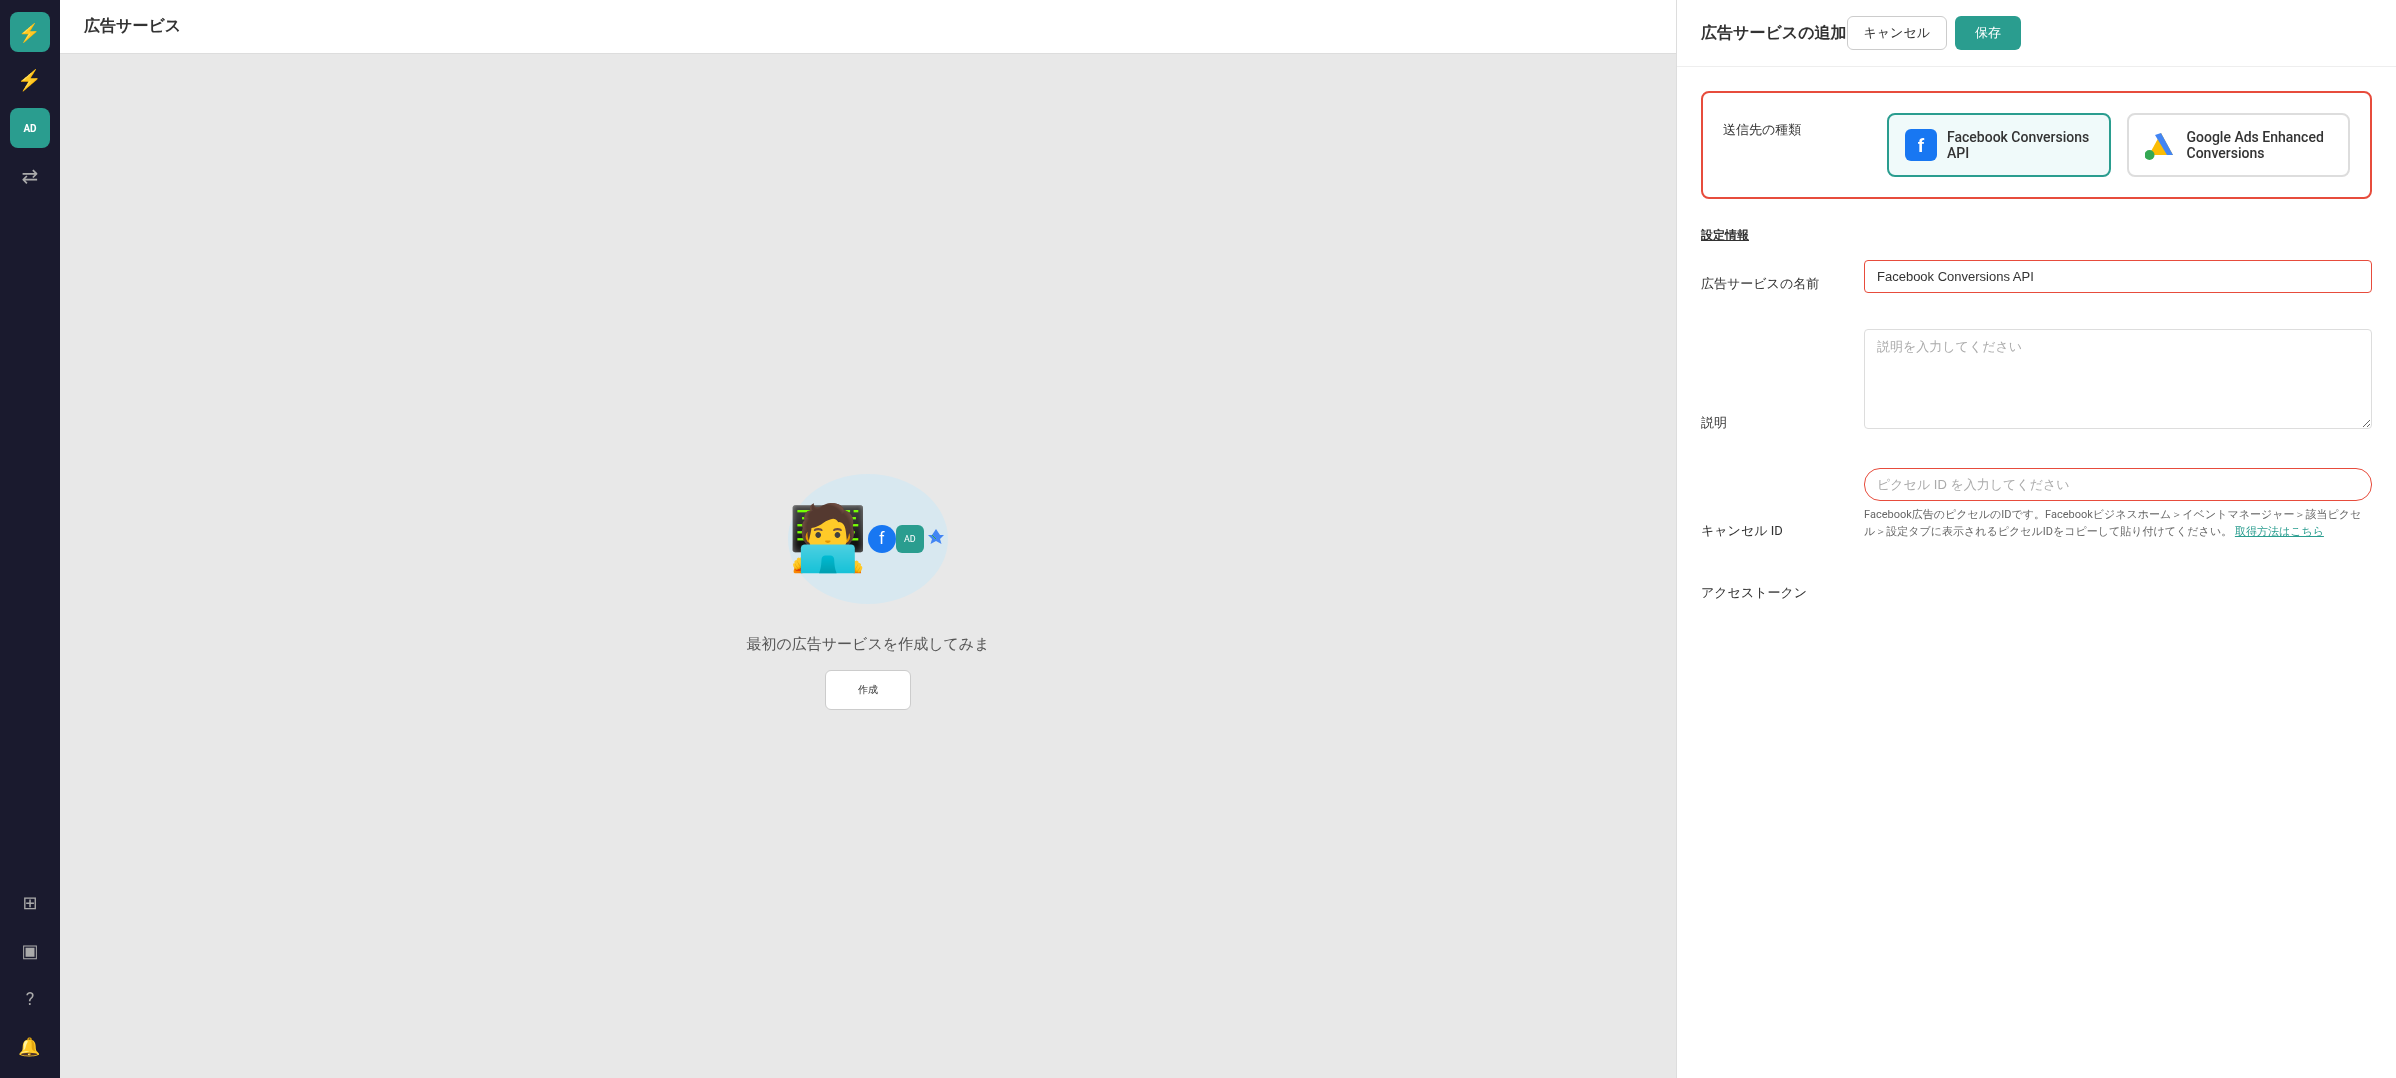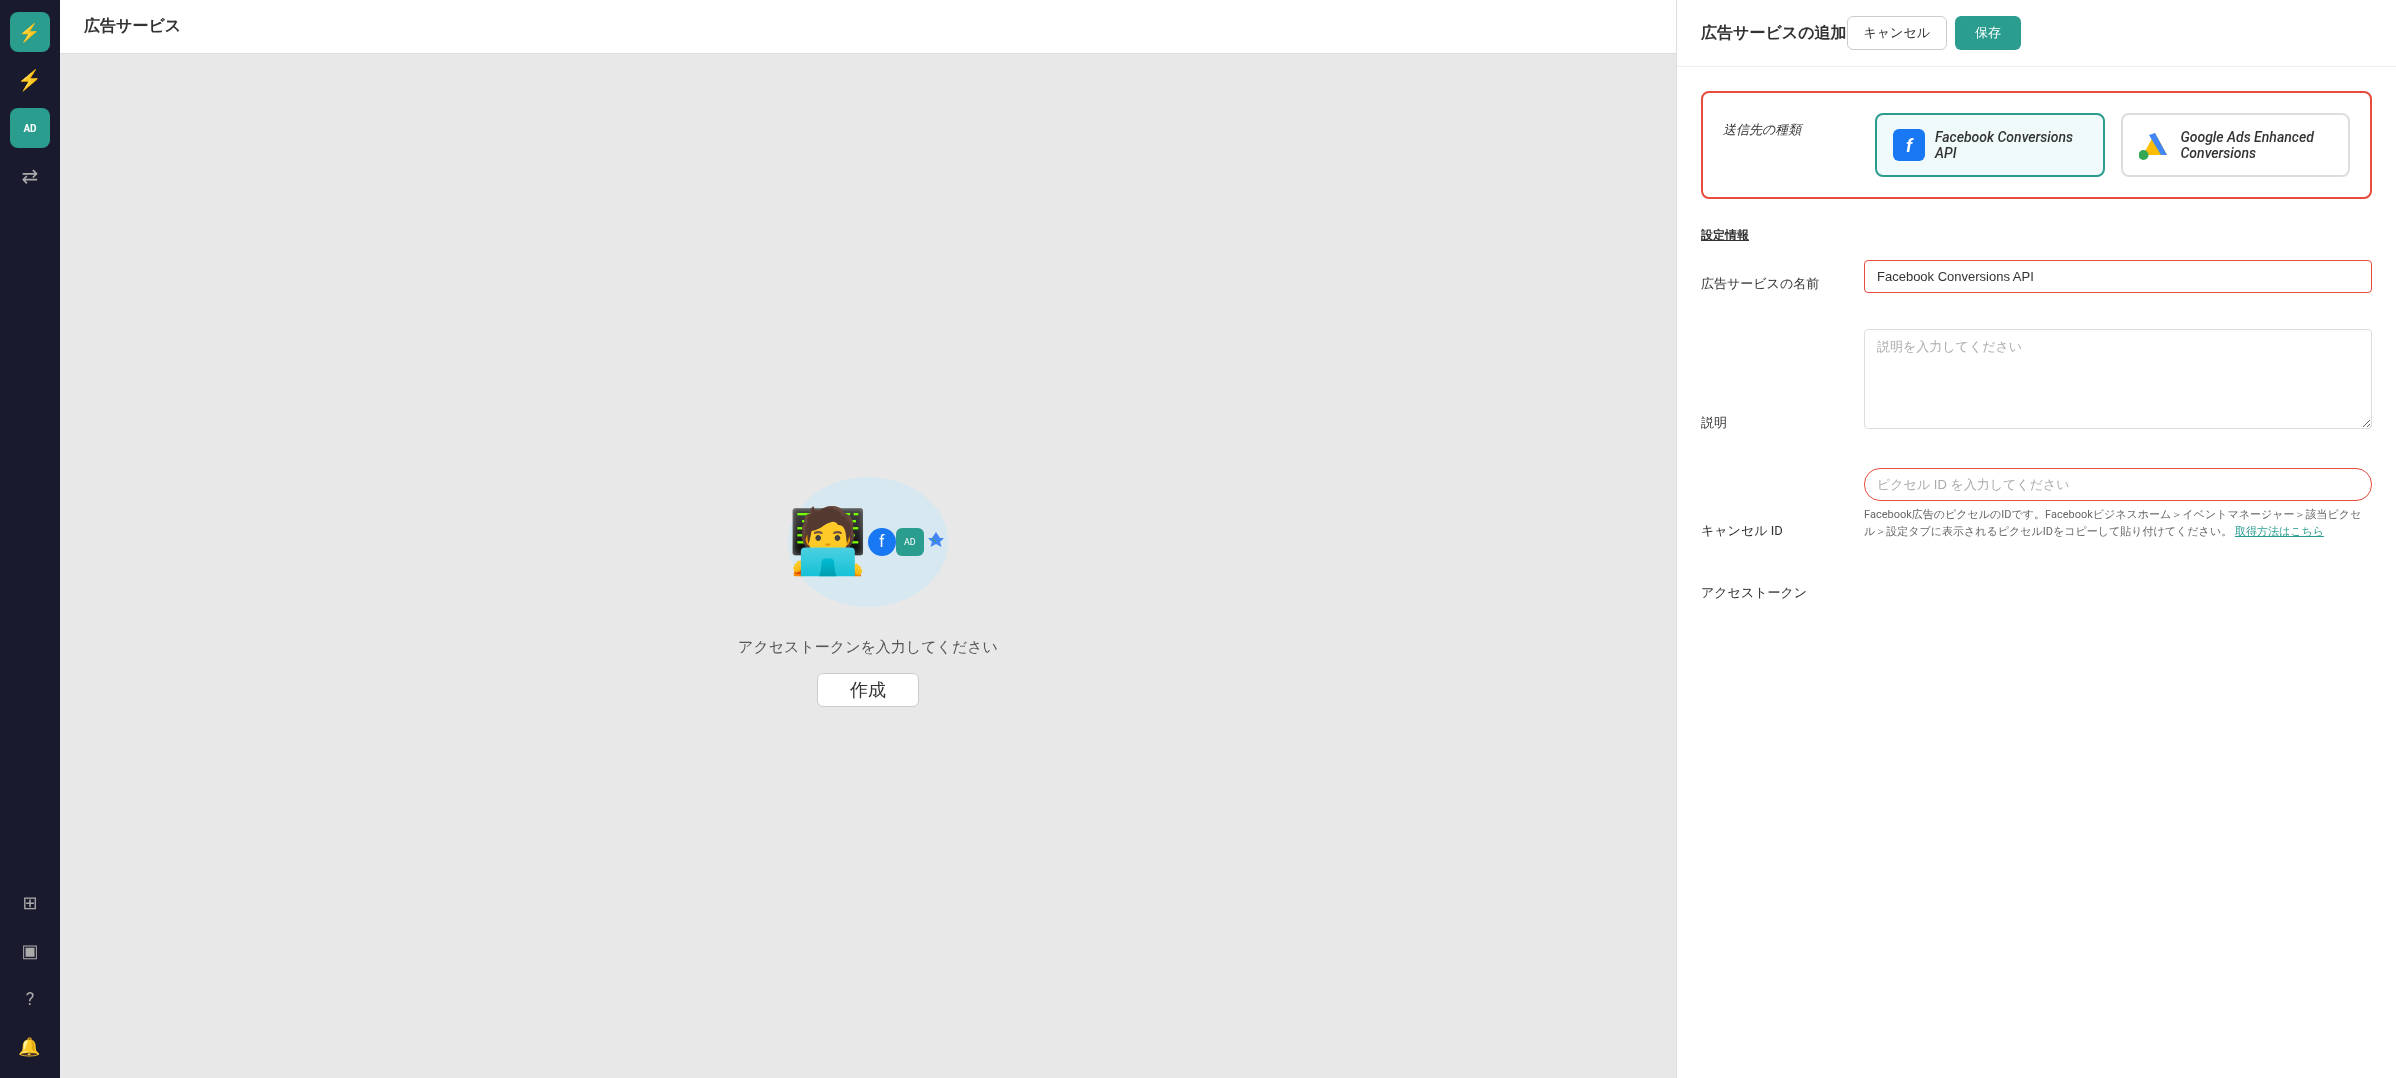--- a/index.html
+++ b/index.html
@@ -132,22 +132,22 @@
     }
     .main-text {
       font-size: 15px;
       color: #555;
       text-align: center;
     }
     .create-button {
       background: white;
       border: 1px solid #ccc;
       border-radius: 6px;
-      padding: 4px 32px;
-      font-size: 18px;
+      padding: 12px 32px;
+      font-size: 10px;
       cursor: pointer;
       color: #333;
     }
 
     
     .right-panel {
       width: 720px;
       background: white;
       display: flex;
       flex-direction: column;
@@ -364,38 +364,38 @@
         <div class="badge-fb">f</div>
         <div class="badge-ad">AD</div>
         <div class="badge-google">
           <svg width="24" height="24" viewBox="0 0 24 24">
             <path d="M12 2L8 8H4l4 4-1.5 5L12 14l5.5 3L16 12l4-4h-4z" fill="#4285f4"></path>
             <path d="M8 8l4 4" fill="none" stroke="#34a853" stroke-width="1"></path>
           </svg>
         </div>
       </div>
     </div>
-    <div class="main-text">アクセストークンを入力してください</div>
+    <div class="main-text">最初の広告サービスを作成してみま</div>
     <button class="create-button">作成</button>
   </div>
 </div>
 
 <div class="right-panel">
   <div class="panel-header">
     <span class="panel-title">広告サービスの追加</span>
     <div class="panel-actions">
       <button class="btn-cancel">キャンセル</button>
       <button class="btn-save">保存</button>
     </div>
   </div>
 
   <div class="panel-body">
 
     <div class="destination-type-container">
-      <div style="display:flex; align-items:flex-start; gap:12px;font-style:italic;">
+      <div style="display:flex; align-items:flex-start; gap:24px;">
         <div class="form-label">送信先の種類</div>
         <div class="dest-type-row">
 
           <div class="dest-card selected">
             <div class="dest-card-icon fb-icon-bg">
               <span style="font-weight:bold;font-size:18px;">f</span>
             </div>
             <span class="dest-card-label">Facebook Conversions API</span>
           </div>
 

